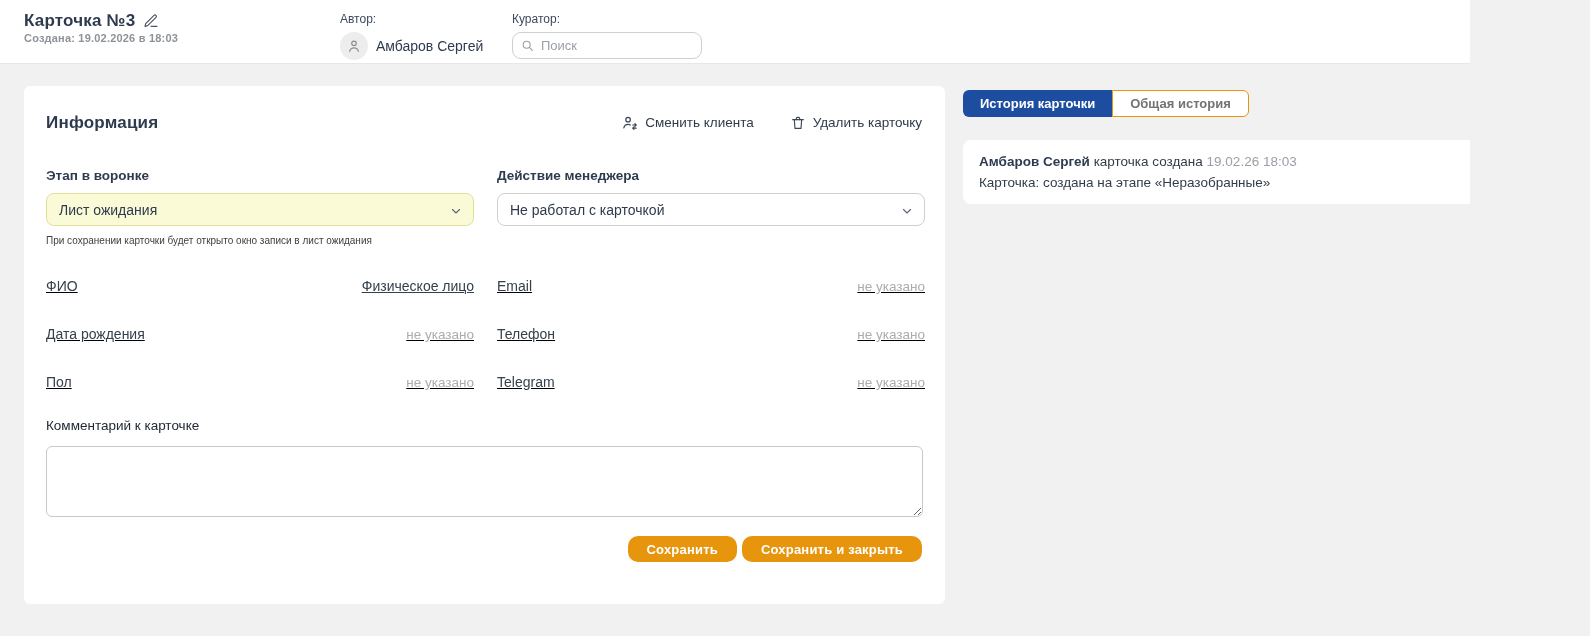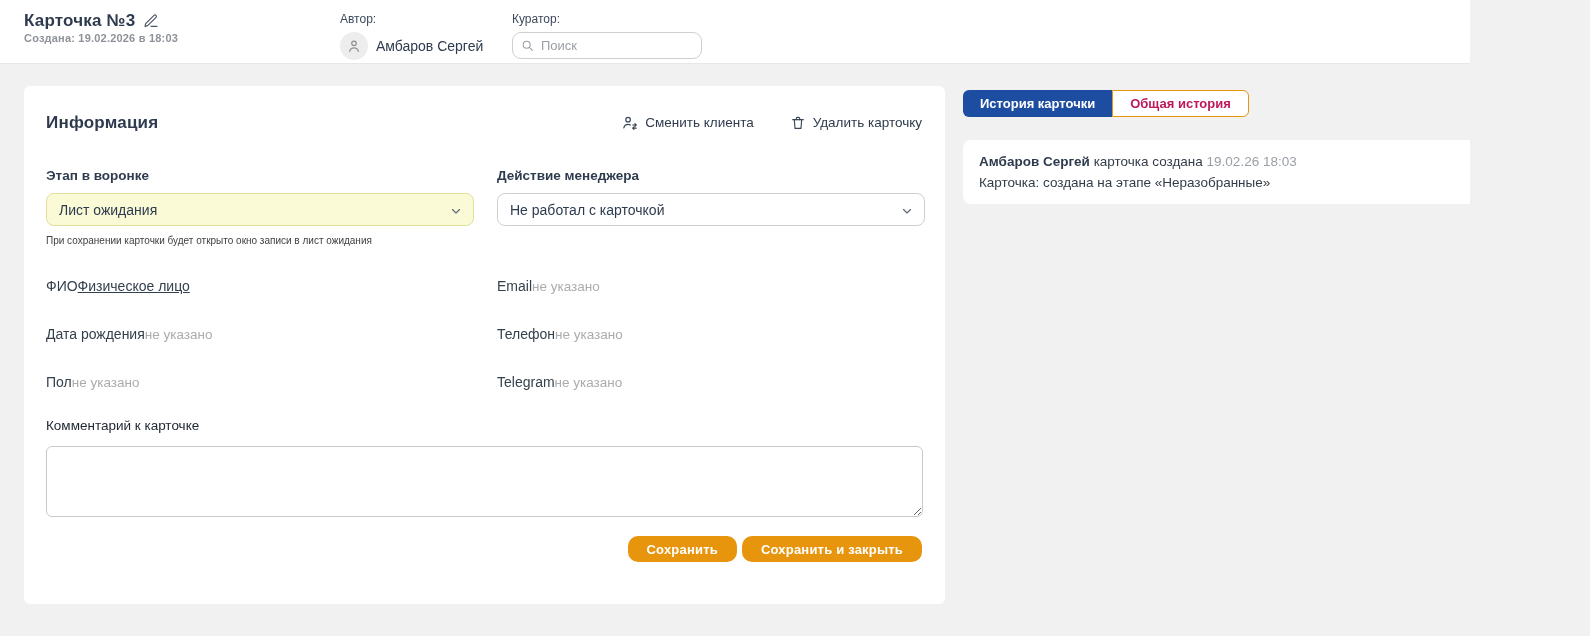--- a/index.html
+++ b/index.html
@@ -35,37 +35,37 @@
   .col-left  { position:absolute; left:22px;  width:428px; }
   .col-right { position:absolute; left:473px; width:428px; }
 
   .field-label { position:absolute; top:82px; font-size:13.5px; font-weight:bold; color:#2e3b4e; }
   .select-box { position:absolute; top:107px; width:100%; height:33px; border:1px solid #cfcfcf; border-radius:8px; background:#fff;
                 display:flex; align-items:center; padding:0 30px 0 12px; font-size:14px; color:#2e3b4e; cursor:pointer; }
   .select-box.yellow { background:#fafad6; border-color:#e0e09a; }
   .select-box svg { position:absolute; right:11px; top:11px; color:#5a6472; }
   .hint { position:absolute; top:149px; font-size:10px; color:#3f3f3f; }
 
-  .frow { position:absolute; width:100%; display:flex; justify-content:flex-start; align-items:baseline; }
+  .frow { position:absolute; width:100%; display:flex; justify-content:space-between; align-items:baseline;text-decoration:underline; }
   .frow .flabel { font-size:14px; color:#35404d; }
   .frow .fvalue { font-size:13.5px; color:#acacac; }
   .frow .flink  { font-size:14px; color:#35404d; text-decoration:underline; cursor:pointer; }
   .r1 { top:192px; } .r2 { top:240px; } .r3 { top:288px; }
 
   .comment-label { position:absolute; left:22px; top:332px; font-size:13.5px; color:#222a35; }
   .comment-area { position:absolute; left:22px; top:360px; width:877px; height:71px; border:1px solid #c9c9c9; border-radius:6px; resize:both; font-family:"Liberation Sans", sans-serif; font-size:13px; padding:8px 10px; color:#333; outline:none; }
 
   .save-row { position:absolute; right:23px; top:450px; display:flex; gap:5px; }
   .btn-orange { background:#e8950e; color:#fff; font-weight:bold; font-size:13px; border:none; border-radius:10px; height:26px; padding:0 19px; cursor:pointer; font-family:"Liberation Sans", sans-serif; letter-spacing:.2px; }
 
   
   .tabs { position:absolute; left:963px; top:90px; height:27px; display:flex; }
   .tab { font-size:13px; font-weight:bold; line-height:27px; padding:0 17px; cursor:pointer; }
   .tab.active { background:#1d4da0; color:#ffffff; border-radius:6px 0 0 6px; }
-  .tab.inactive { background:#ffffff; color:#be185d; border:1px solid #e8950e; border-radius:0 6px 6px 0; line-height:25px; }
+  .tab.inactive { background:#ffffff; color:#737373; border:1px solid #e8950e; border-radius:0 6px 6px 0; line-height:25px; }
 
   .history-card { position:absolute; left:963px; top:140px; width:627px; height:64px; background:#ffffff; border-radius:8px 0 0 8px; padding:11px 16px; }
   .h-line { font-size:13.5px; color:#333d49; line-height:21px; }
   .h-author { font-weight:bold; color:#2e3b4e; }
   .h-time { color:#9aa0a6; }
 </style>
 </head>
 <body>
 
 <div class="stage">

